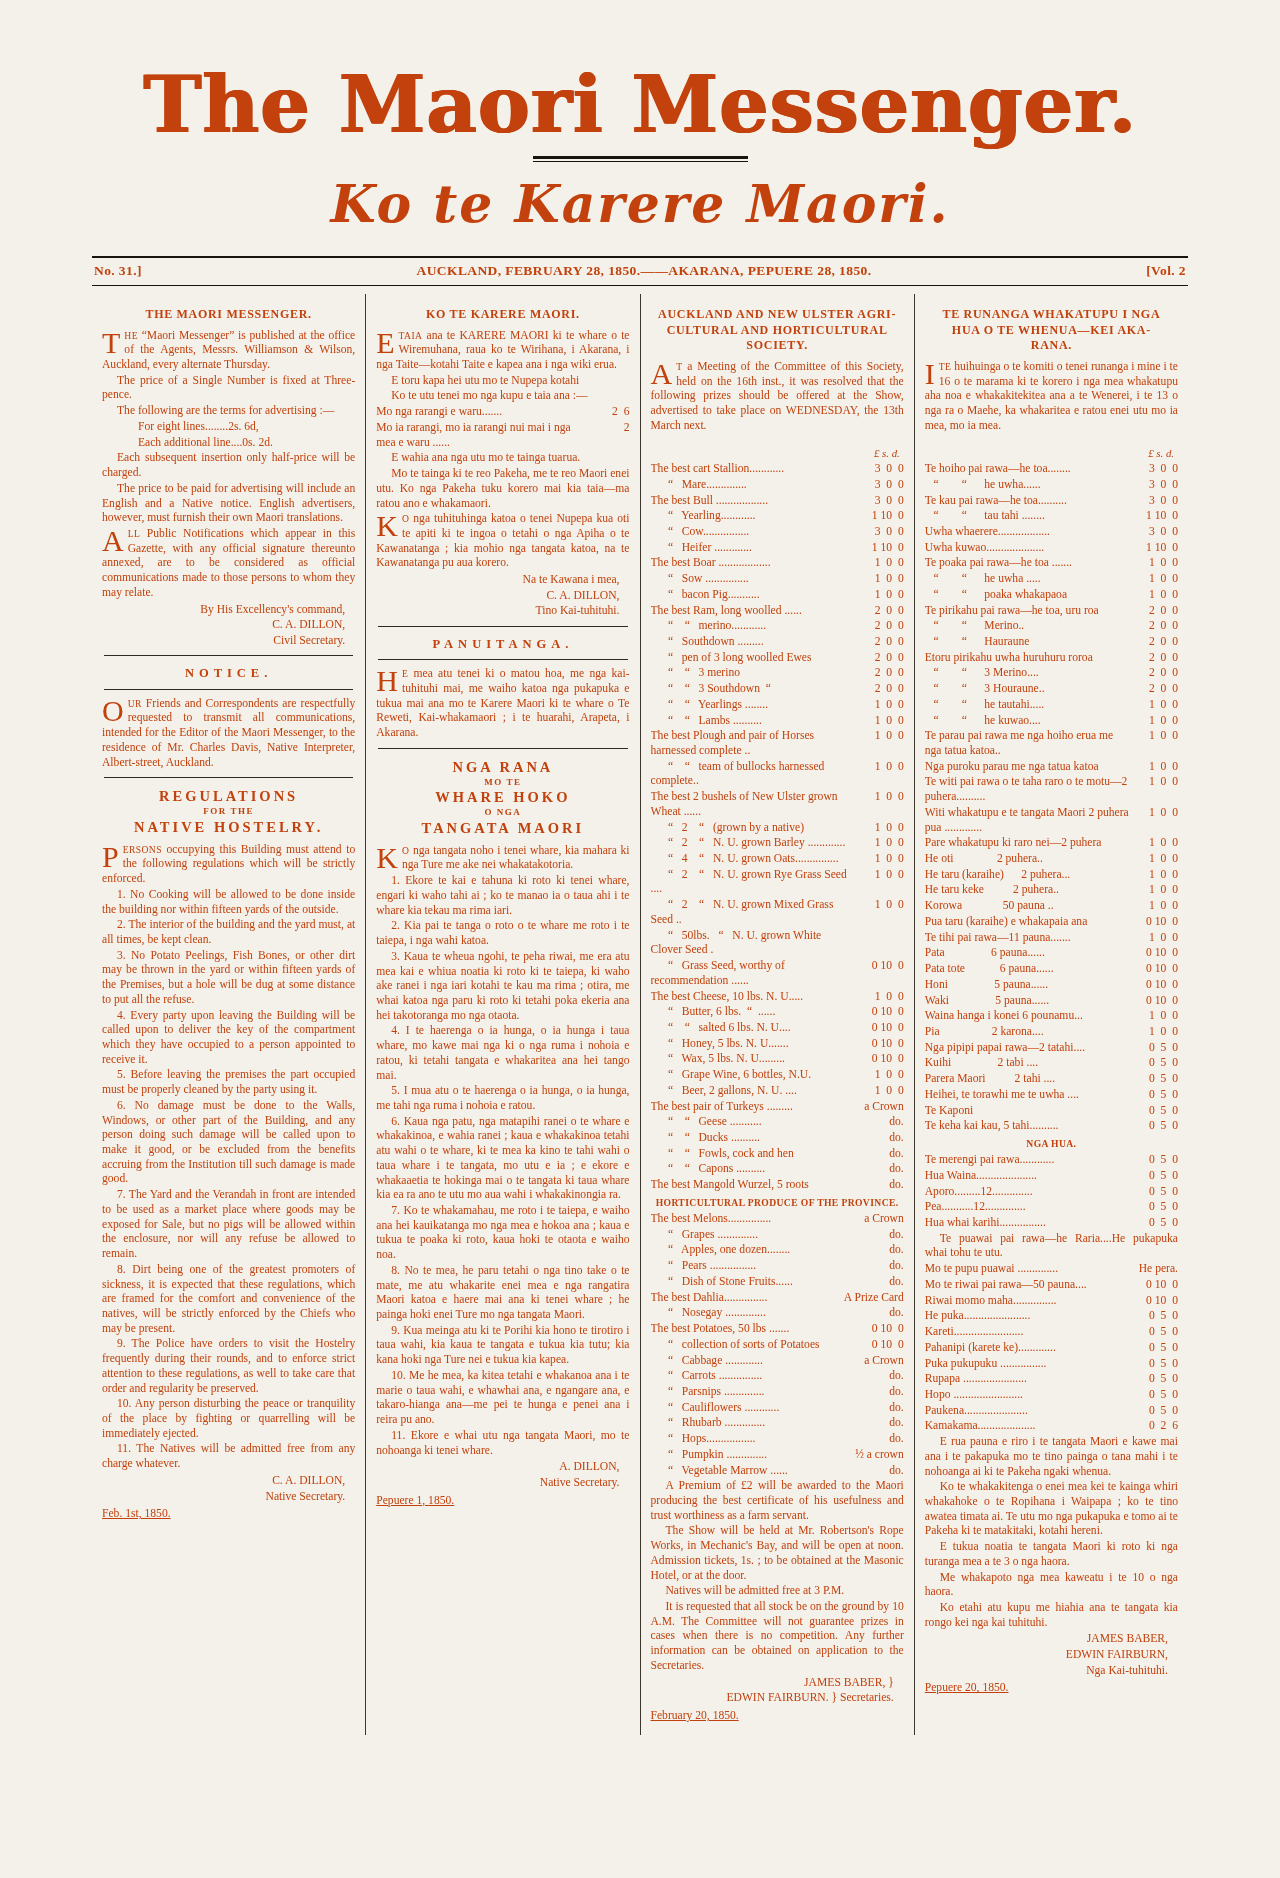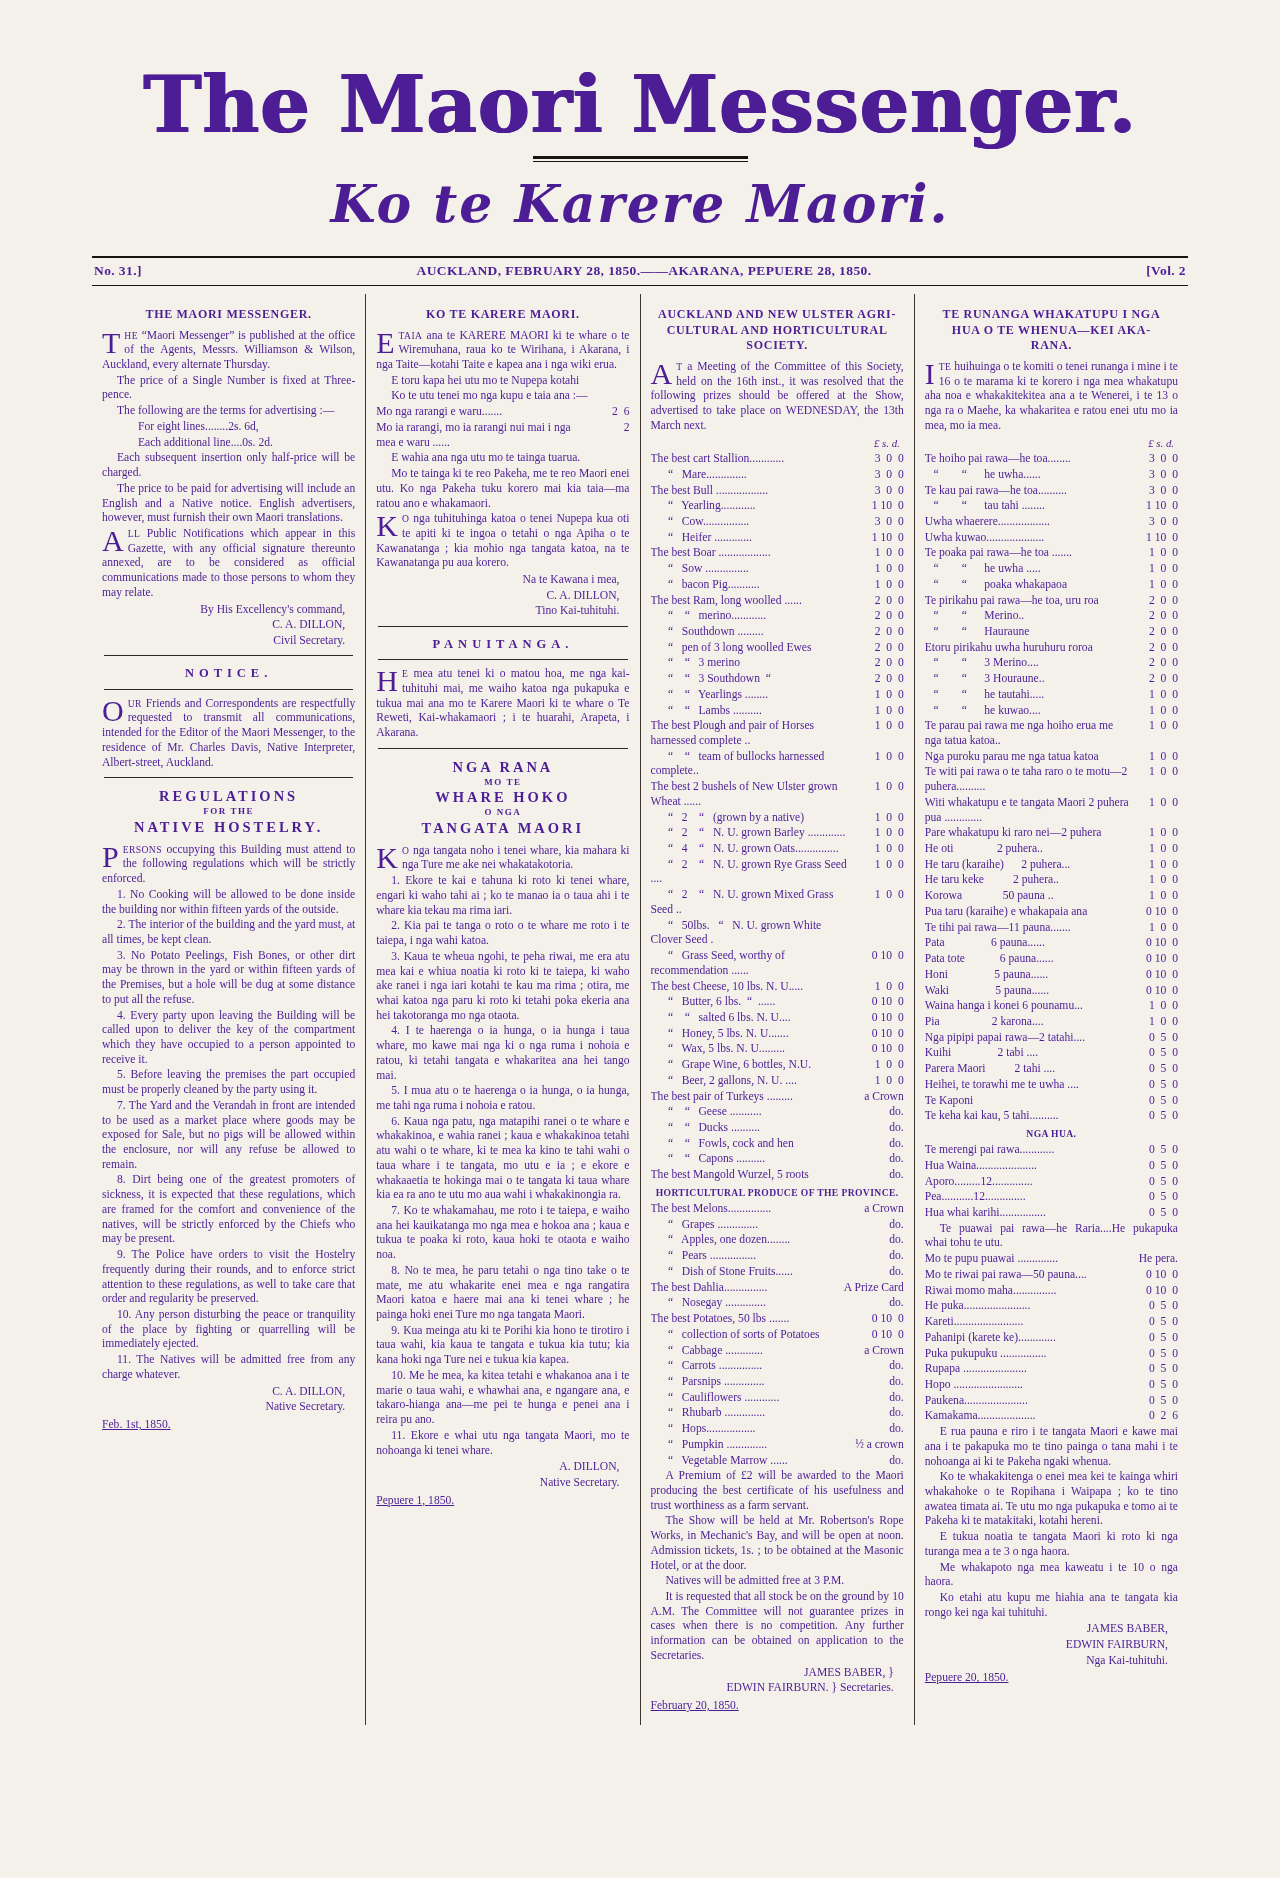--- a/index.html
+++ b/index.html
@@ -1,19 +1,19 @@
 <!DOCTYPE html>
 <html><head>
 <meta charset="utf-8">
 <style>
   * { margin:0; padding:0; box-sizing:border-box; }
   html, body { background:#cfccc4; }
   .page {
     width:1280px; min-height:1878px; margin:0 auto;
-    background:#f3f1ea; color:#4c1d95;
+    background:#f3f1ea; color:#c2410c;
     font-family:"Liberation Serif","DejaVu Serif",serif;
     padding:26px 92px 46px 92px;
     position:relative;
   }
   
   .masthead { text-align:center; padding-top:40px; }
   .np-title {
     font-family:"DejaVu Serif",serif; font-weight:bold;
     font-size:78px; line-height:1; letter-spacing:1px;
     text-shadow:1.3px 0 0 currentColor, -0.6px 0 0 currentColor;
@@ -55,21 +55,21 @@
   .sub { text-align:center; font-weight:bold; font-size:9.6px; letter-spacing:0.4px; margin:4px 0 3px 0; }
   .p { text-indent:15px; }
   .p.pd { text-indent:0; }
   .dropcap {
     float:left; font-size:30px; line-height:23px;
     padding:2px 4px 0 0; font-weight:normal;
   }
   .lead { font-size:9.6px; letter-spacing:0.4px; }
   .ind { padding-left:36px; text-align:left; }
   .sig { text-align:right; padding-right:10px; line-height:1.35; }
-  .money { text-align:right; font-style:italic; font-size:10.8px; padding-right:4px; margin-top:4px; }
+  .money { text-align:right; font-style:italic; font-size:10.8px; padding-right:4px; margin-top:14px; }
   .pl { display:flex; align-items:baseline; }
   .pl .pll { flex:1 1 auto; white-space:pre-wrap; text-align:left; overflow:hidden; }
   .pl .pla { flex:0 0 auto; white-space:pre; text-align:right; min-width:46px; margin-left:3px; }
   .hrule { border-top:1px solid #2e2a22; margin:7px 2px; height:0; }
   .date { text-align:left; margin-top:3px;text-decoration:underline; }
 </style>
 </head>
 <body>
 
 <div class="page">
@@ -115,20 +115,21 @@
           <div class="hl">REGULATIONS</div>
           <div class="hl">FOR THE</div>
           <div class="hl">NATIVE HOSTELRY.</div>
         </div>
         <div class="blk p pd"><span class="dropcap">P</span><span class="lead">ERSONS</span> occupying this Building must attend to the following regulations which will be strictly enforced.</div>
         <div class="blk p">1. No Cooking will be allowed to be done inside the building nor within fifteen yards of the outside.</div>
         <div class="blk p">2. The interior of the building and the yard must, at all times, be kept clean.</div>
         <div class="blk p">3. No Potato Peelings, Fish Bones, or other dirt may be thrown in the yard or within fifteen yards of the Premises, but a hole will be dug at some distance to put all the refuse.</div>
         <div class="blk p">4. Every party upon leaving the Building will be called upon to deliver the key of the compartment which they have occupied to a person appointed to receive it.</div>
         <div class="blk p">5. Before leaving the premises the part occupied must be properly cleaned by the party using it.</div>
+        <div class="blk p">6. No damage must be done to the Walls, Windows, or other part of the Building, and any person doing such damage will be called upon to make it good, or be excluded from the benefits accruing from the Institution till such damage is made good.</div>
         <div class="blk p">7. The Yard and the Verandah in front are intended to be used as a market place where goods may be exposed for Sale, but no pigs will be allowed within the enclosure, nor will any refuse be allowed to remain.</div>
         <div class="blk p">8. Dirt being one of the greatest promoters of sickness, it is expected that these regulations, which are framed for the comfort and convenience of the natives, will be strictly enforced by the Chiefs who may be present.</div>
         <div class="blk p">9. The Police have orders to visit the Hostelry frequently during their rounds, and to enforce strict attention to these regulations, as well to take care that order and regularity be preserved.</div>
         <div class="blk p">10. Any person disturbing the peace or tranquility of the place by fighting or quarrelling will be immediately ejected.</div>
         <div class="blk p">11. The Natives will be admitted free from any charge whatever.</div>
         <div class="blk sig">
           <div>C. A. DILLON,</div>
           <div>Native Secretary.</div>
         </div>
         <div class="blk date">Feb. 1st, 1850.</div>

